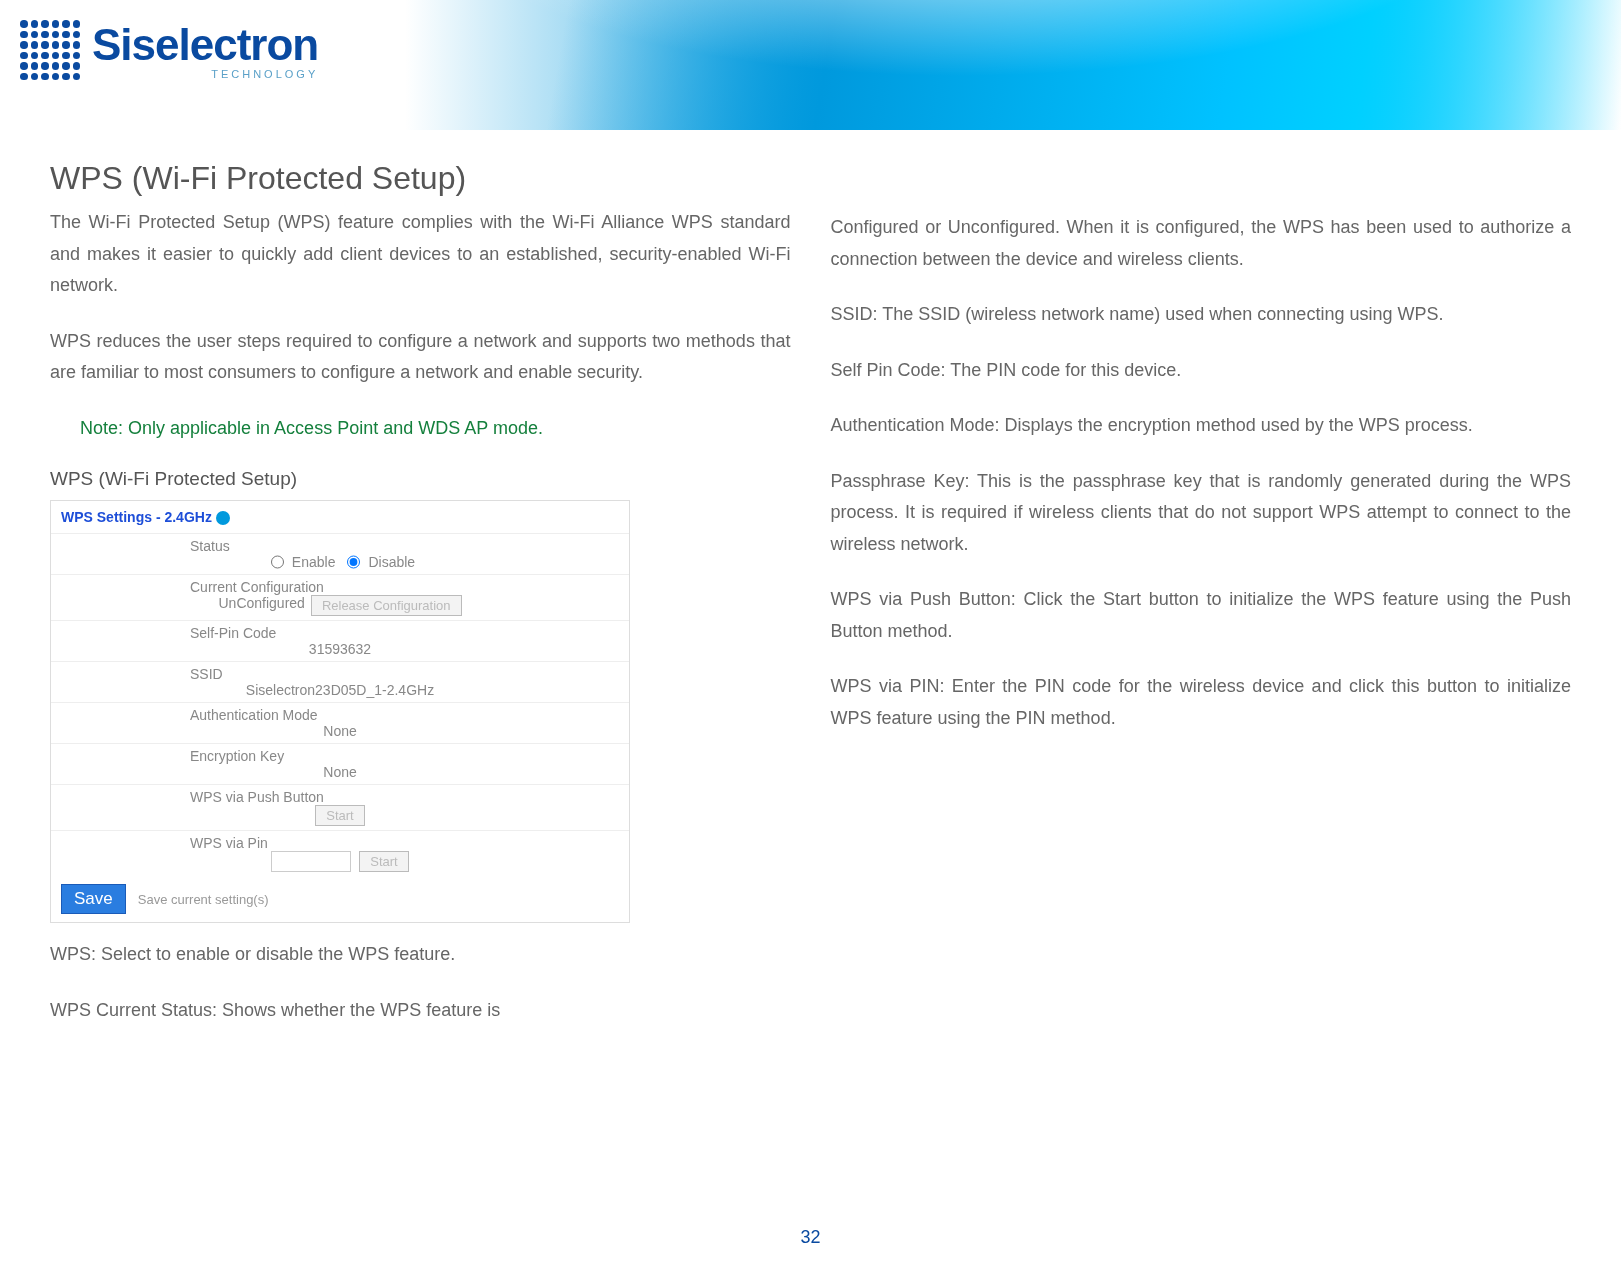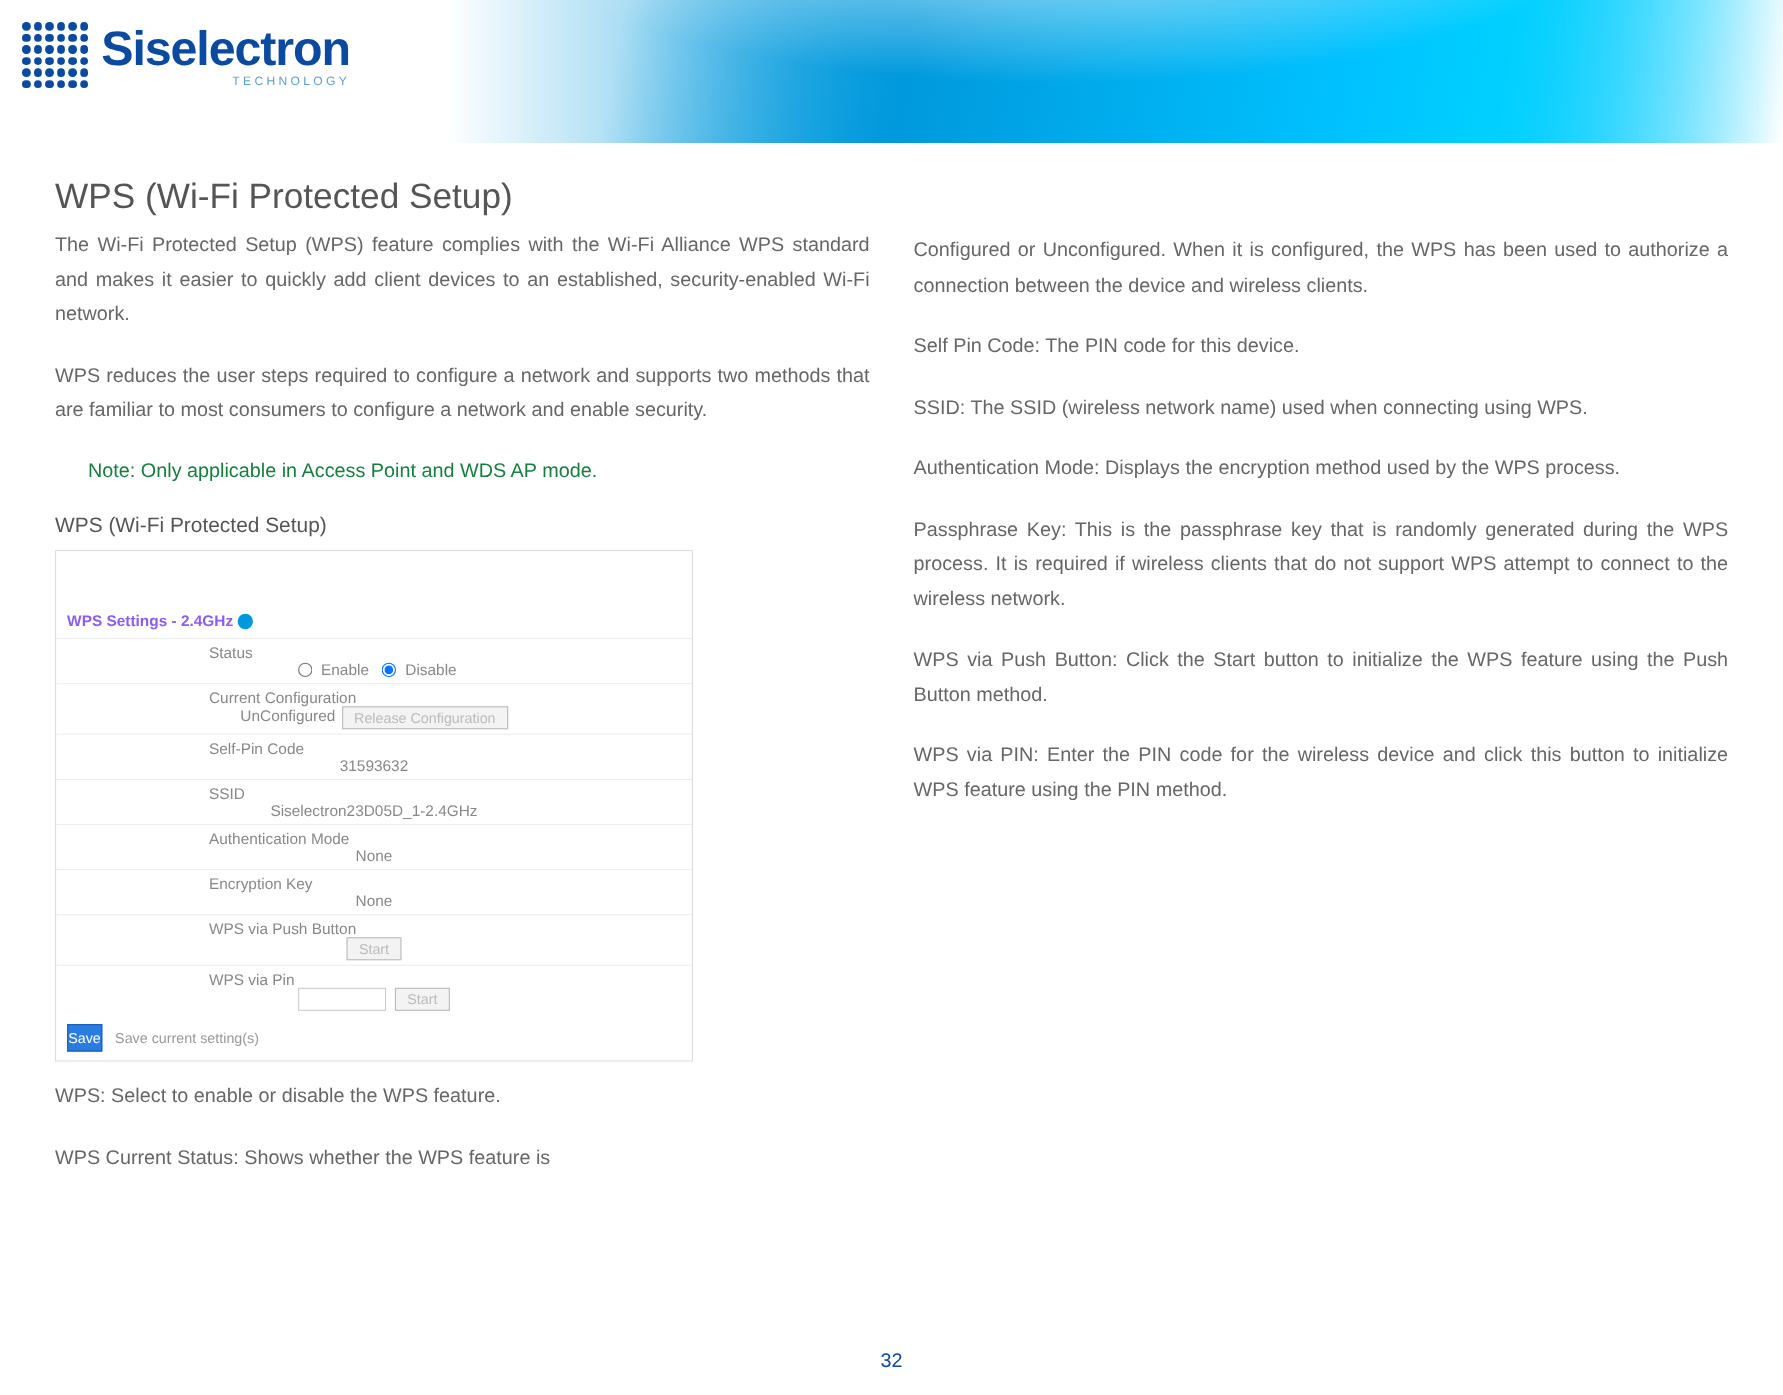--- a/index.html
+++ b/index.html
@@ -96,22 +96,21 @@
     border: 1px solid #ddd;
     background: #fff;
     width: 580px;
     font-size: 14px;
     color: #888;
     margin-bottom: 16px;
   }
   .wps-panel-title {
     padding: 8px 10px;
     font-weight: bold;
-    color: #8b5cf6;
-    margin-top: 47px;
+    color: #1d4ed8;
   }
   .wps-panel-title .refresh {
     display: inline-block;
     width: 14px; height: 14px;
     background: #0099dd;
     border-radius: 50%;
     vertical-align: middle;
     position: relative;
   }
   .wps-row {
@@ -143,22 +142,22 @@
   .save-bar {
     padding: 8px 10px;
     display: flex;
     align-items: center;
     gap: 12px;
   }
   .btn-save {
     background: #2a7de0;
     color: #fff;
     border: 1px solid #1a5bb8;
-    padding: 4px 0;
-    font-size: 13px;
+    padding: 4px 12px;
+    font-size: 17px;
     cursor: pointer;
   }
   .save-hint { font-size: 13px; color: #999; }
   .right-start { padding-top: 52px; }
   .page-num {
     position: absolute;
     bottom: 20px;
     left: 50%;
     transform: translateX(-50%);
     color: #0a4aa0;
@@ -289,22 +288,22 @@
         <span class="save-hint">Save current setting(s)</span>
       </div>
     </div>
 
     <p class="body-text">WPS: Select to enable or disable the WPS feature.</p>
     <p class="body-text">WPS Current Status: Shows whether the WPS feature is</p>
   </div>
 
   <div class="col right-start">
     <p class="body-text">Configured or Unconfigured. When it is configured, the WPS has been used to authorize a connection between the device and wireless clients.</p>
+    <p class="body-text">SSID: The SSID (wireless network name) used when connecting using WPS.</p>
     <p class="body-text">Self Pin Code: The PIN code for this device.</p>
-    <p class="body-text">SSID: The SSID (wireless network name) used when connecting using WPS.</p>
     <p class="body-text">Authentication Mode: Displays the encryption method used by the WPS process.</p>
     <p class="body-text">Passphrase Key: This is the passphrase key that is randomly generated during the WPS process. It is required if wireless clients that do not support WPS attempt to connect to the wireless network.</p>
     <p class="body-text">WPS via Push Button: Click the Start button to initialize the WPS feature using the Push Button method.</p>
     <p class="body-text">WPS via PIN: Enter the PIN code for the wireless device and click this button to initialize WPS feature using the PIN method.</p>
   </div>
 </div>
 
 <div class="page-num">32</div>
 
 </body></html>

